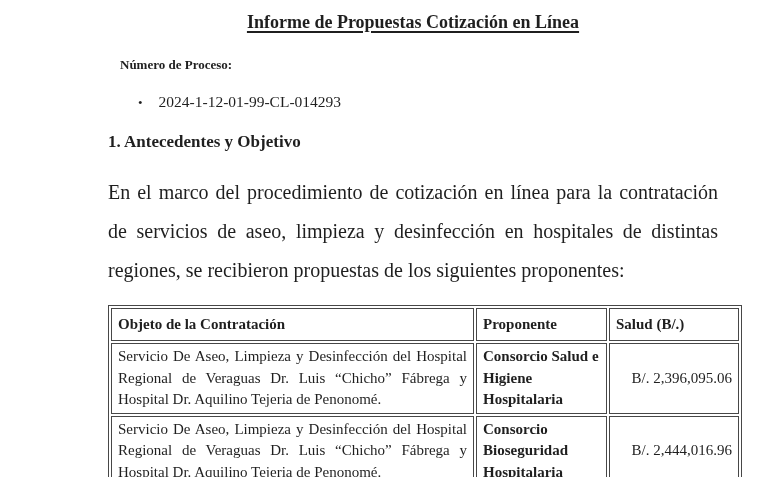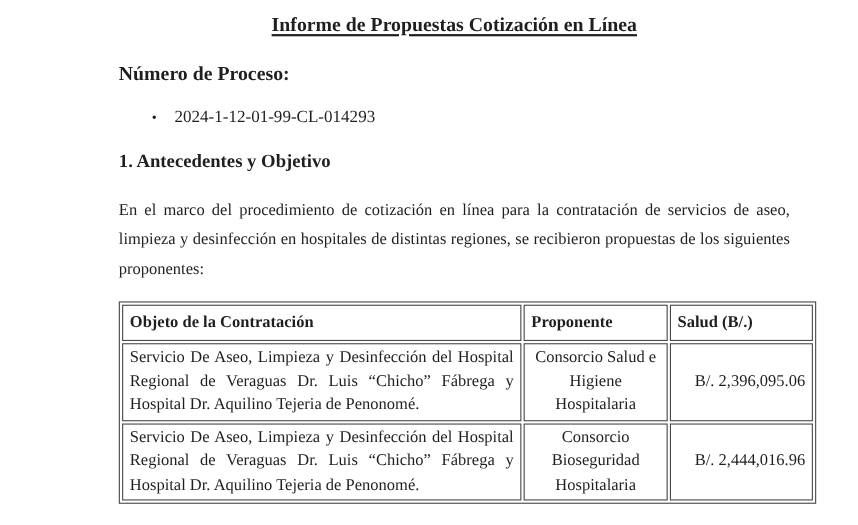--- a/index.html
+++ b/index.html
@@ -25,22 +25,22 @@
     font-size: 18px;
     font-weight: bold;
     margin: 2px 0 24px 0;
   }
   .doc-title span {
     text-decoration: underline;
     text-decoration-thickness: 2px;
     text-underline-offset: 3px;
   }
   .label-line {
-    font-size: 18px;
-    margin: 0 0 0 0;
+    font-size: 13px;
+    margin: 0 0 0 12px;
   }
   .label-line .lbl { font-weight: bold; }
   .process-number-line { margin-top: 22px; }
   .bullet-line {
     display: flex;
     align-items: baseline;
     font-size: 15.5px;
     margin: 20px 0 0 30px;
   }
   .bullet-dot {
@@ -48,22 +48,22 @@
     margin-right: 16px;
     line-height: 1;
   }
   .tipo-line { margin-top: 23px; }
   .section-heading {
     font-size: 17px;
     font-weight: bold;
     margin: 21px 0 0 0;
   }
   .body-paragraph {
-    font-size: 15px;
-    line-height: 27px;
+    font-size: 20px;
+    line-height: 39px;
     text-align: justify;
     margin: 21px 0 0 0;
   }
   table.props {
     margin-top: 15px;
     border-collapse: separate;
     border-spacing: 2px;
     border: 1px solid #474747;
     background: #ffffff;
     width: 610px;
@@ -83,23 +83,24 @@
   th.col-objeto  { width: 349px; }
   th.col-prop    { width: 117px; text-align: center; }
   th.col-monto   { width: 116px; }
   td.cell-objeto {
     text-align: justify;
     vertical-align: top;
     line-height: 21.5px;
     height: 64px;
   }
   td.cell-prop {
-    text-align: center;
+    text-align: left;
     vertical-align: middle;
     line-height: 21.5px;
+    font-weight: bold;
   }
   td.cell-monto {
     text-align: right;
     vertical-align: middle;
     white-space: nowrap;
   }
 </style>
 </head>
 <body>
 

